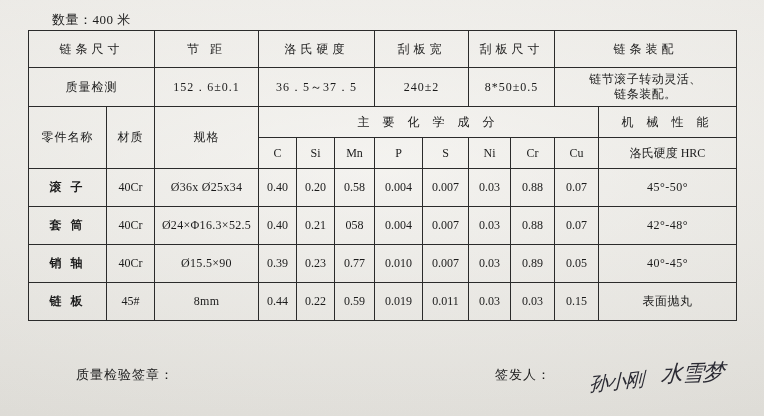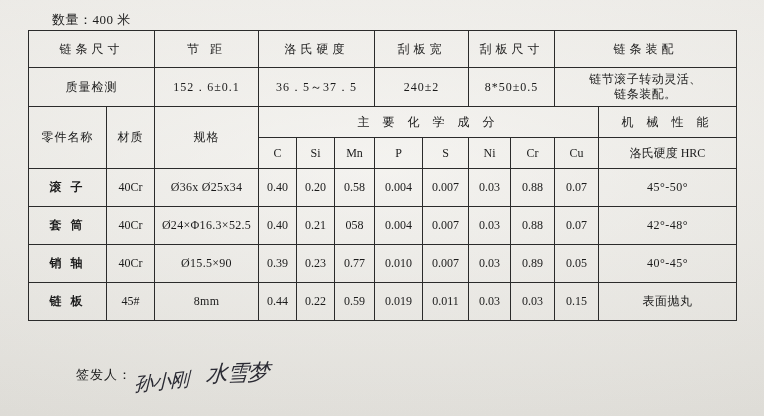--- a/index.html
+++ b/index.html
@@ -123,21 +123,21 @@
     display: flex;
     justify-content: space-between;
     align-items: flex-start;
     font-size: 13px;
     letter-spacing: 1px;
   }
   .sign-wrap {
     position: relative;
     display: flex;
     align-items: flex-start;
-    margin-right: 80px;
+    gap: 36px;
   }
   .signature {
     position: relative;
     margin-left: 2px;
     font-family: "DejaVu Serif", serif;
     font-size: 19px;
     font-style: italic;
     letter-spacing: -1px;
     color: #2a2a33;
     transform: rotate(-6deg) skewX(-6deg);
@@ -269,20 +269,21 @@
         <td>0.011</td>
         <td>0.03</td>
         <td>0.03</td>
         <td>0.15</td>
         <td class="hrc-cell">表面抛丸</td>
       </tr>
     </tbody>
   </table>
 
   <div class="footer">
+    <span>质量检验签章：</span>
     <span class="sign-wrap">
       <span>签发人：</span>
       <span class="signature">
         <span>孙小刚</span><span class="s2">水雪梦</span>
       </span>
     </span>
   </div>
 
 </div>
 

